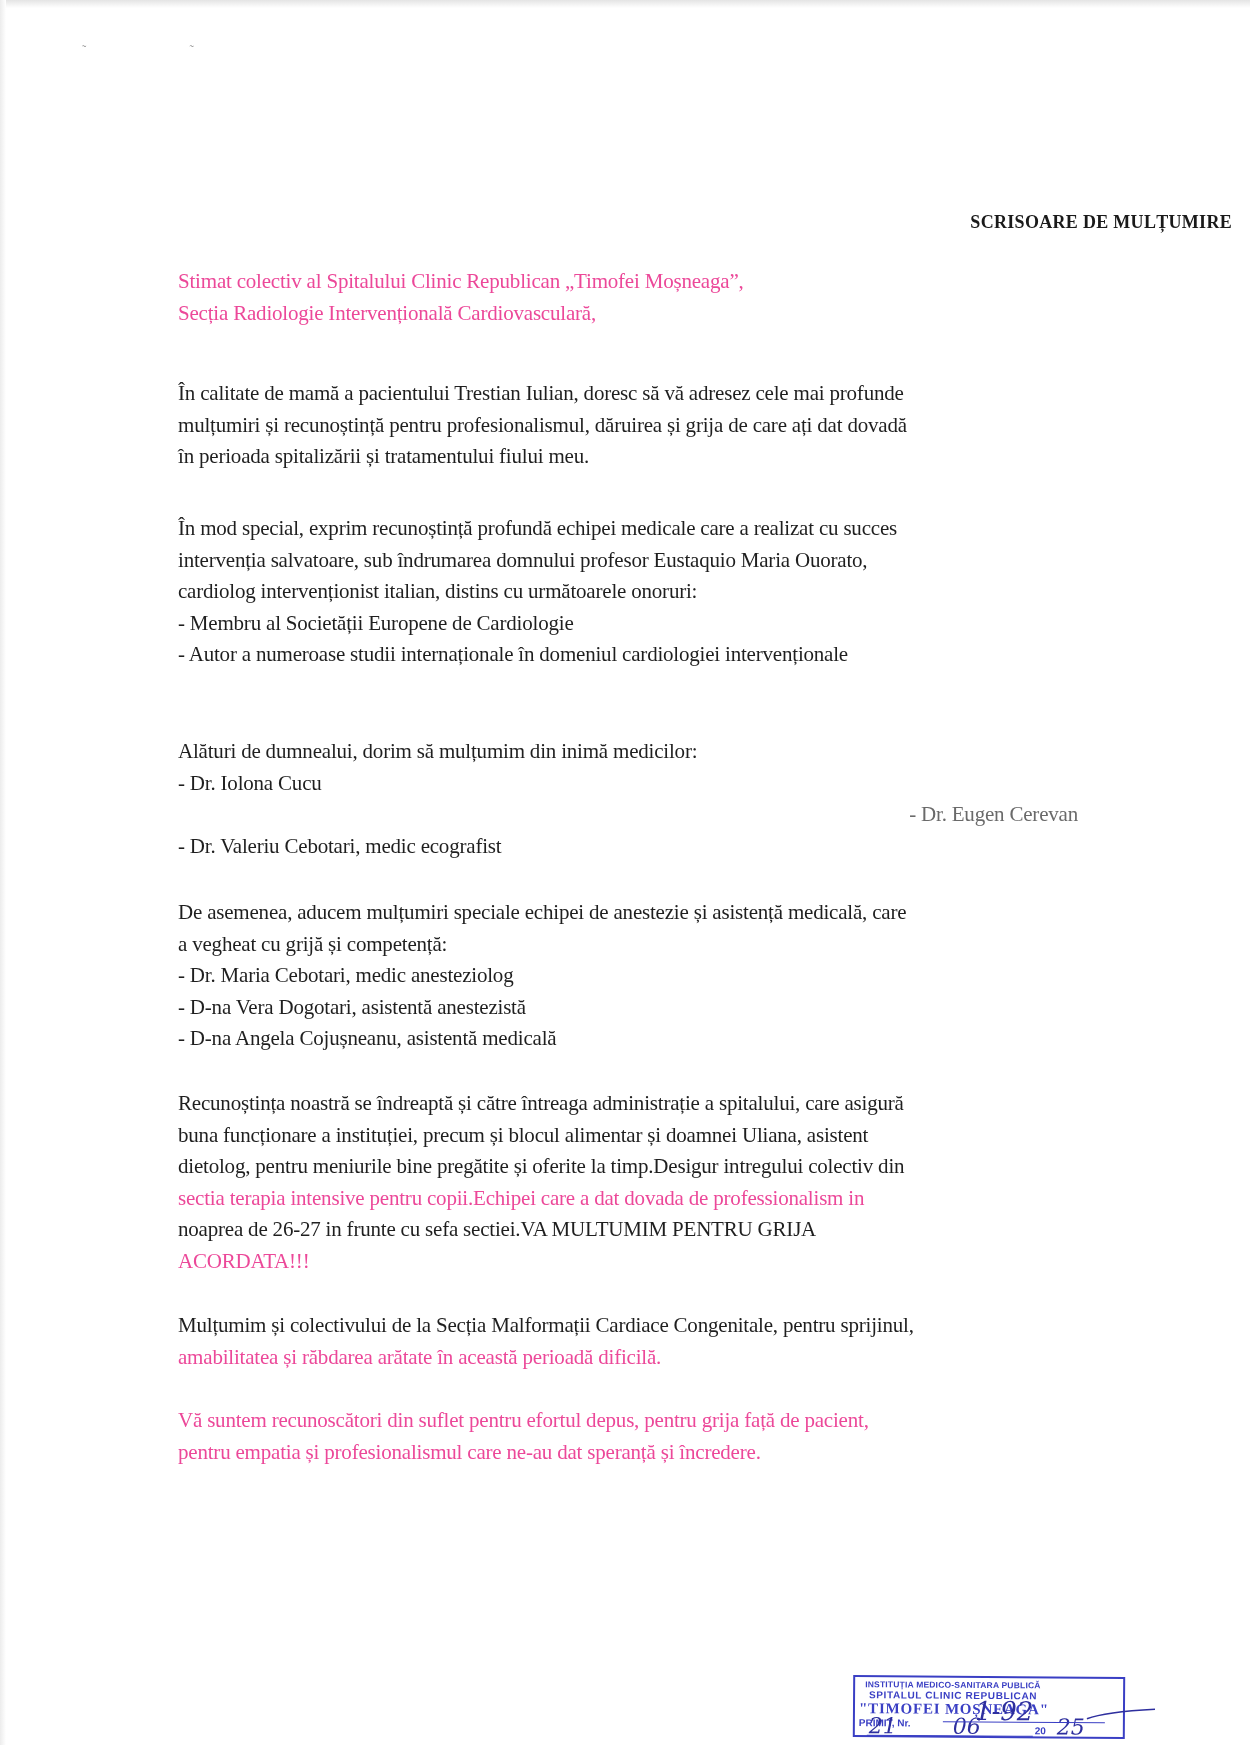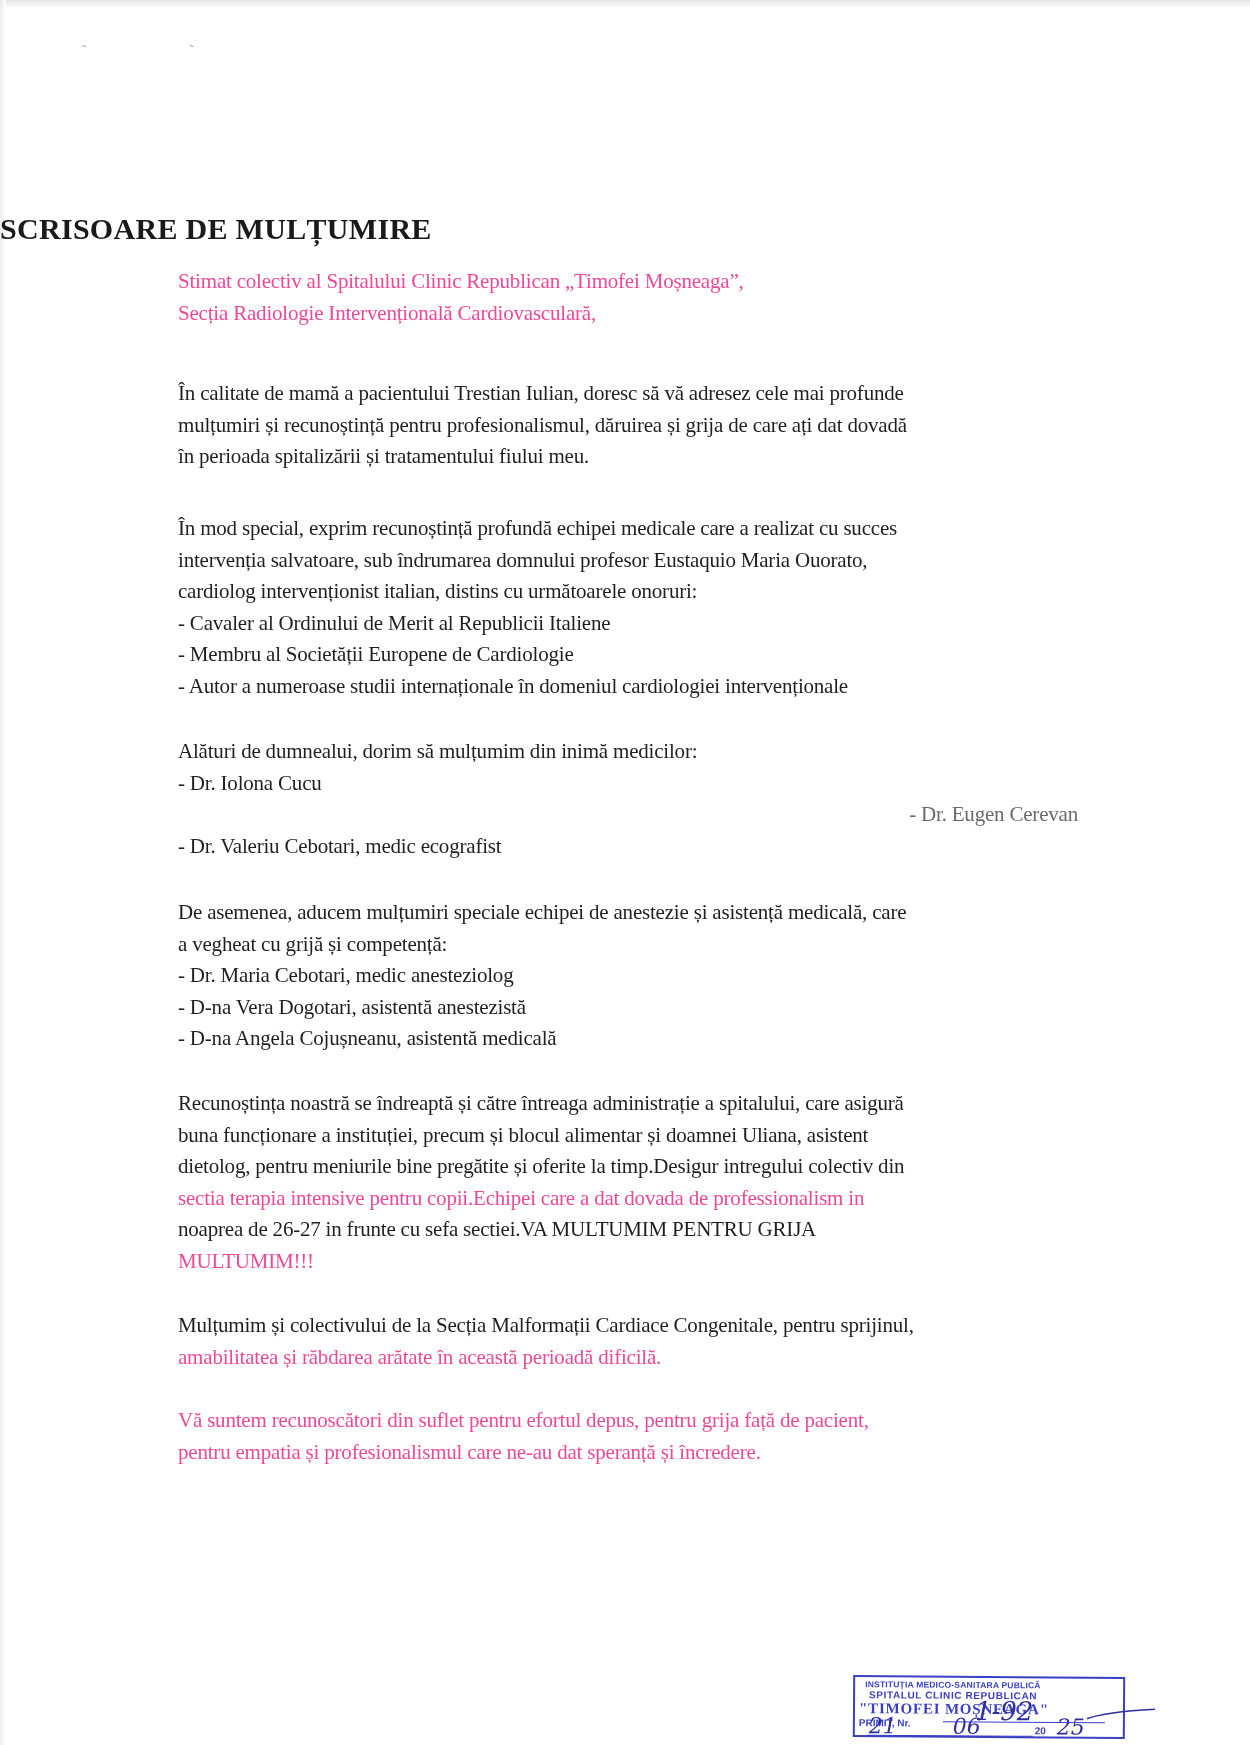--- a/index.html
+++ b/index.html
@@ -12,22 +12,22 @@
       position: absolute; left: 0; top: 0; width: 1250px; height: 8px;
       background: linear-gradient(to bottom, #e4e4e4, #ffffff);
     }
     .scan-left-edge {
       position: absolute; left: 0; top: 0; width: 6px; height: 1745px;
       background: linear-gradient(to right, #ececec, #ffffff);
     }
     .corner-marks { position: absolute; left: 82px; top: 42px; color: #9a9a9a; font-size: 13px; letter-spacing: 50px; }
 
     .title {
-      position: absolute; left: 0; width: 1232px; top: 212px; text-align: left;
-      font-weight: bold; font-size: 30px; letter-spacing: 0.3px; color: #1a1a1a;
+      position: absolute; left: 0; width: 1232px; top: 212px; text-align: right;
+      font-weight: bold; font-size: 18px; letter-spacing: 0.3px; color: #1a1a1a;
     }
     .body-text {
       position: absolute; left: 178px; width: 900px;
       font-size: 21px; line-height: 31.6px; color: #1f1f1f;
       letter-spacing: -0.2px;
     }
     .body-text p { margin: 0; white-space: nowrap; }
     .faded { color: #6a6a6a; text-align: right; }
     .light { color: #ec4899; }
 
@@ -70,21 +70,20 @@
   <div class="body-text" style="top:378px;">
     <p>În calitate de mamă a pacientului Trestian Iulian, doresc să vă adresez cele mai profunde</p>
     <p>mulțumiri și recunoștință pentru profesionalismul, dăruirea și grija de care ați dat dovadă</p>
     <p>în perioada spitalizării și tratamentului fiului meu.</p>
   </div>
 
   <div class="body-text" style="top:513px;">
     <p>În mod special, exprim recunoștință profundă echipei medicale care a realizat cu succes</p>
     <p>intervenția salvatoare, sub îndrumarea domnului profesor Eustaquio Maria Ouorato,</p>
     <p>cardiolog intervenționist italian, distins cu următoarele onoruri:</p>
-    <p>- Cavaler al Ordinului de Merit al Republicii Italiene</p>
     <p>- Membru al Societății Europene de Cardiologie</p>
     <p>- Autor a numeroase studii internaționale în domeniul cardiologiei intervenționale</p>
   </div>
 
   <div class="body-text" style="top:736px;">
     <p>Alături de dumnealui, dorim să mulțumim din inimă medicilor:</p>
     <p>- Dr. Iolona Cucu</p>
     <p class="faded">- Dr. Eugen Cerevan</p>
     <p>- Dr. Valeriu Cebotari, medic ecografist</p>
   </div>
@@ -96,21 +95,21 @@
     <p>- D-na Vera Dogotari, asistentă anestezistă</p>
     <p>- D-na Angela Cojușneanu, asistentă medicală</p>
   </div>
 
   <div class="body-text" style="top:1088px;">
     <p>Recunoștința noastră se îndreaptă și către întreaga administrație a spitalului, care asigură</p>
     <p>buna funcționare a instituției, precum și blocul alimentar și doamnei Uliana, asistent</p>
     <p>dietolog, pentru meniurile bine pregătite și oferite la timp.Desigur intregului colectiv din</p>
     <p class="light">sectia terapia intensive pentru copii.Echipei care a dat dovada de professionalism in</p>
     <p>noaprea de 26-27 in frunte cu sefa sectiei.VA  MULTUMIM PENTRU GRIJA</p>
-    <p class="light">MULTUMIM!!!</p>
+    <p class="light">ACORDATA!!!</p>
   </div>
 
   <div class="body-text" style="top:1310px;">
     <p>Mulțumim și colectivului de la Secția Malformații Cardiace Congenitale, pentru sprijinul,</p>
     <p class="light">amabilitatea și răbdarea arătate în această perioadă dificilă.</p>
   </div>
 
   <div class="body-text" style="top:1405px;">
     <p class="light">Vă suntem recunoscători din suflet pentru efortul depus, pentru grija față de pacient,</p>
     <p class="light">pentru empatia și profesionalismul care ne-au dat speranță și încredere.</p>

